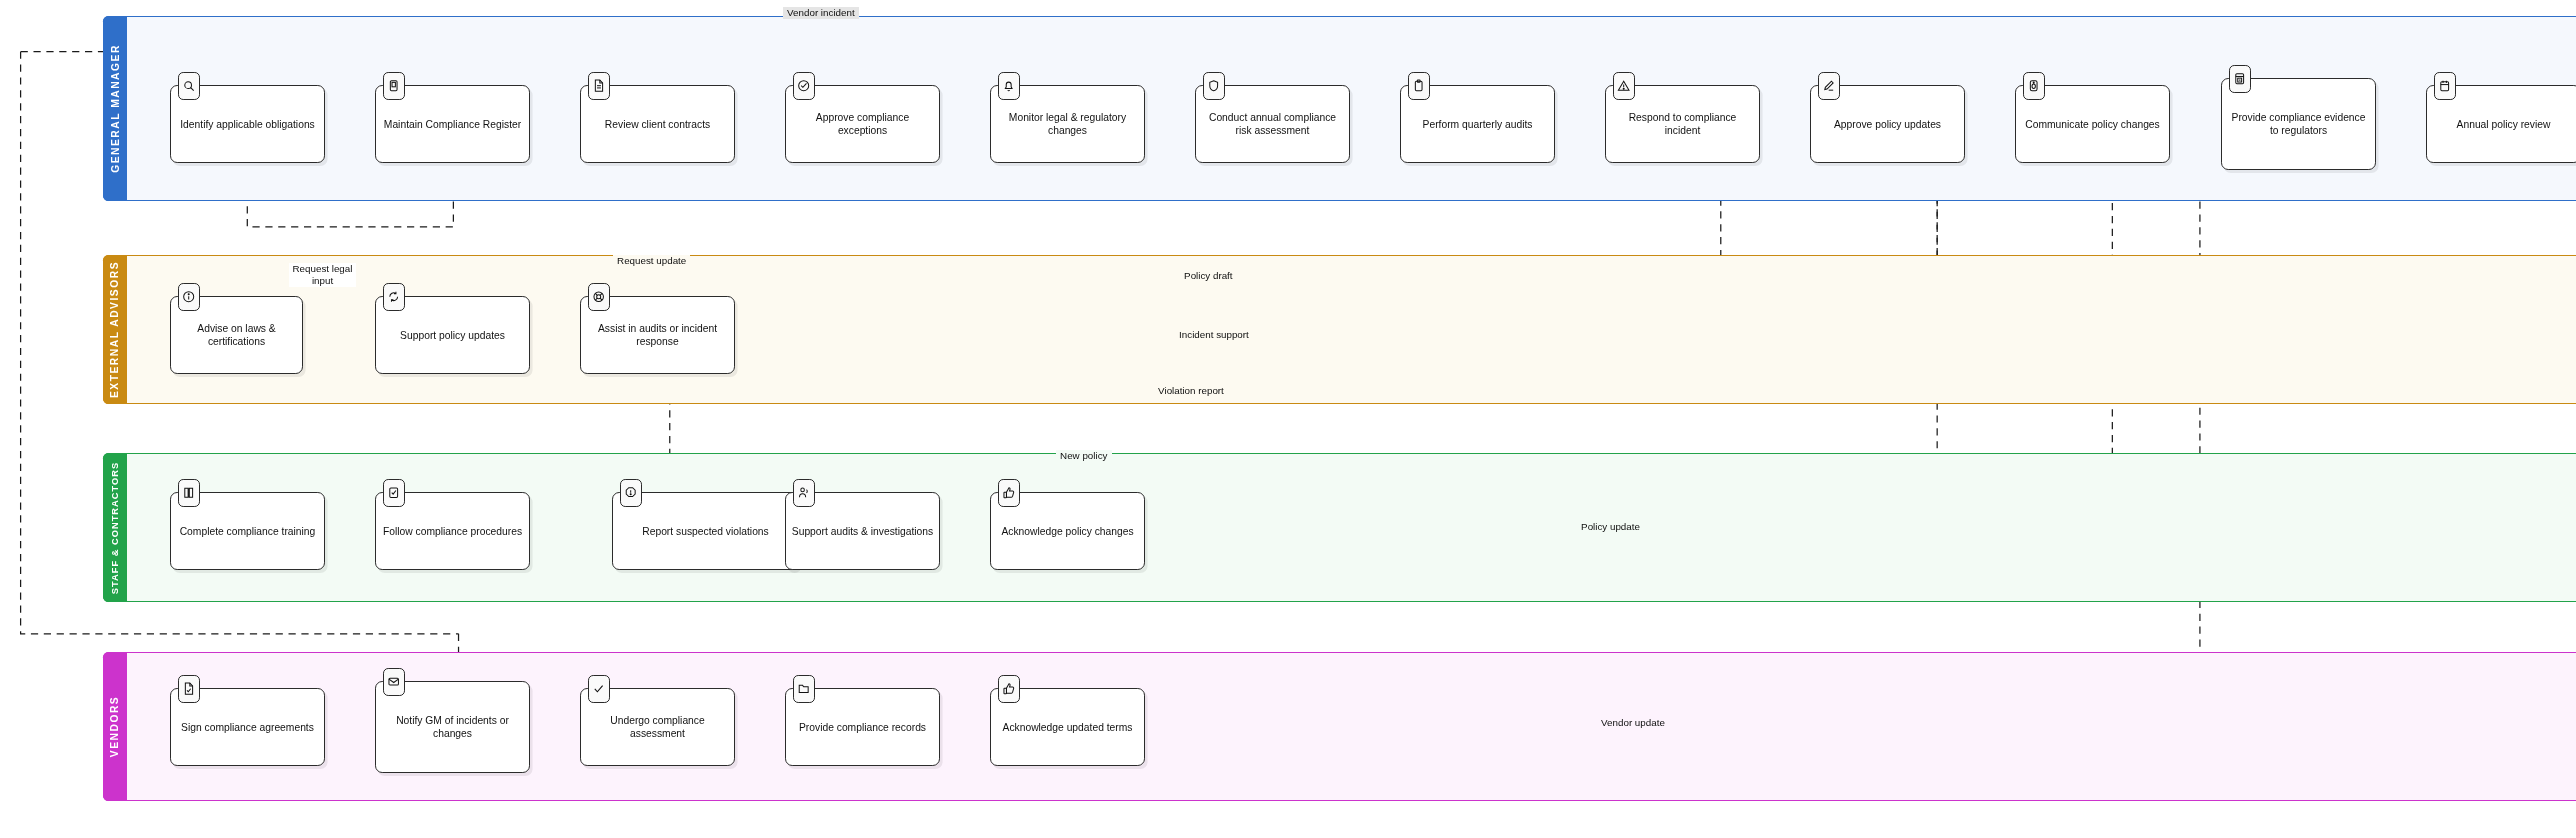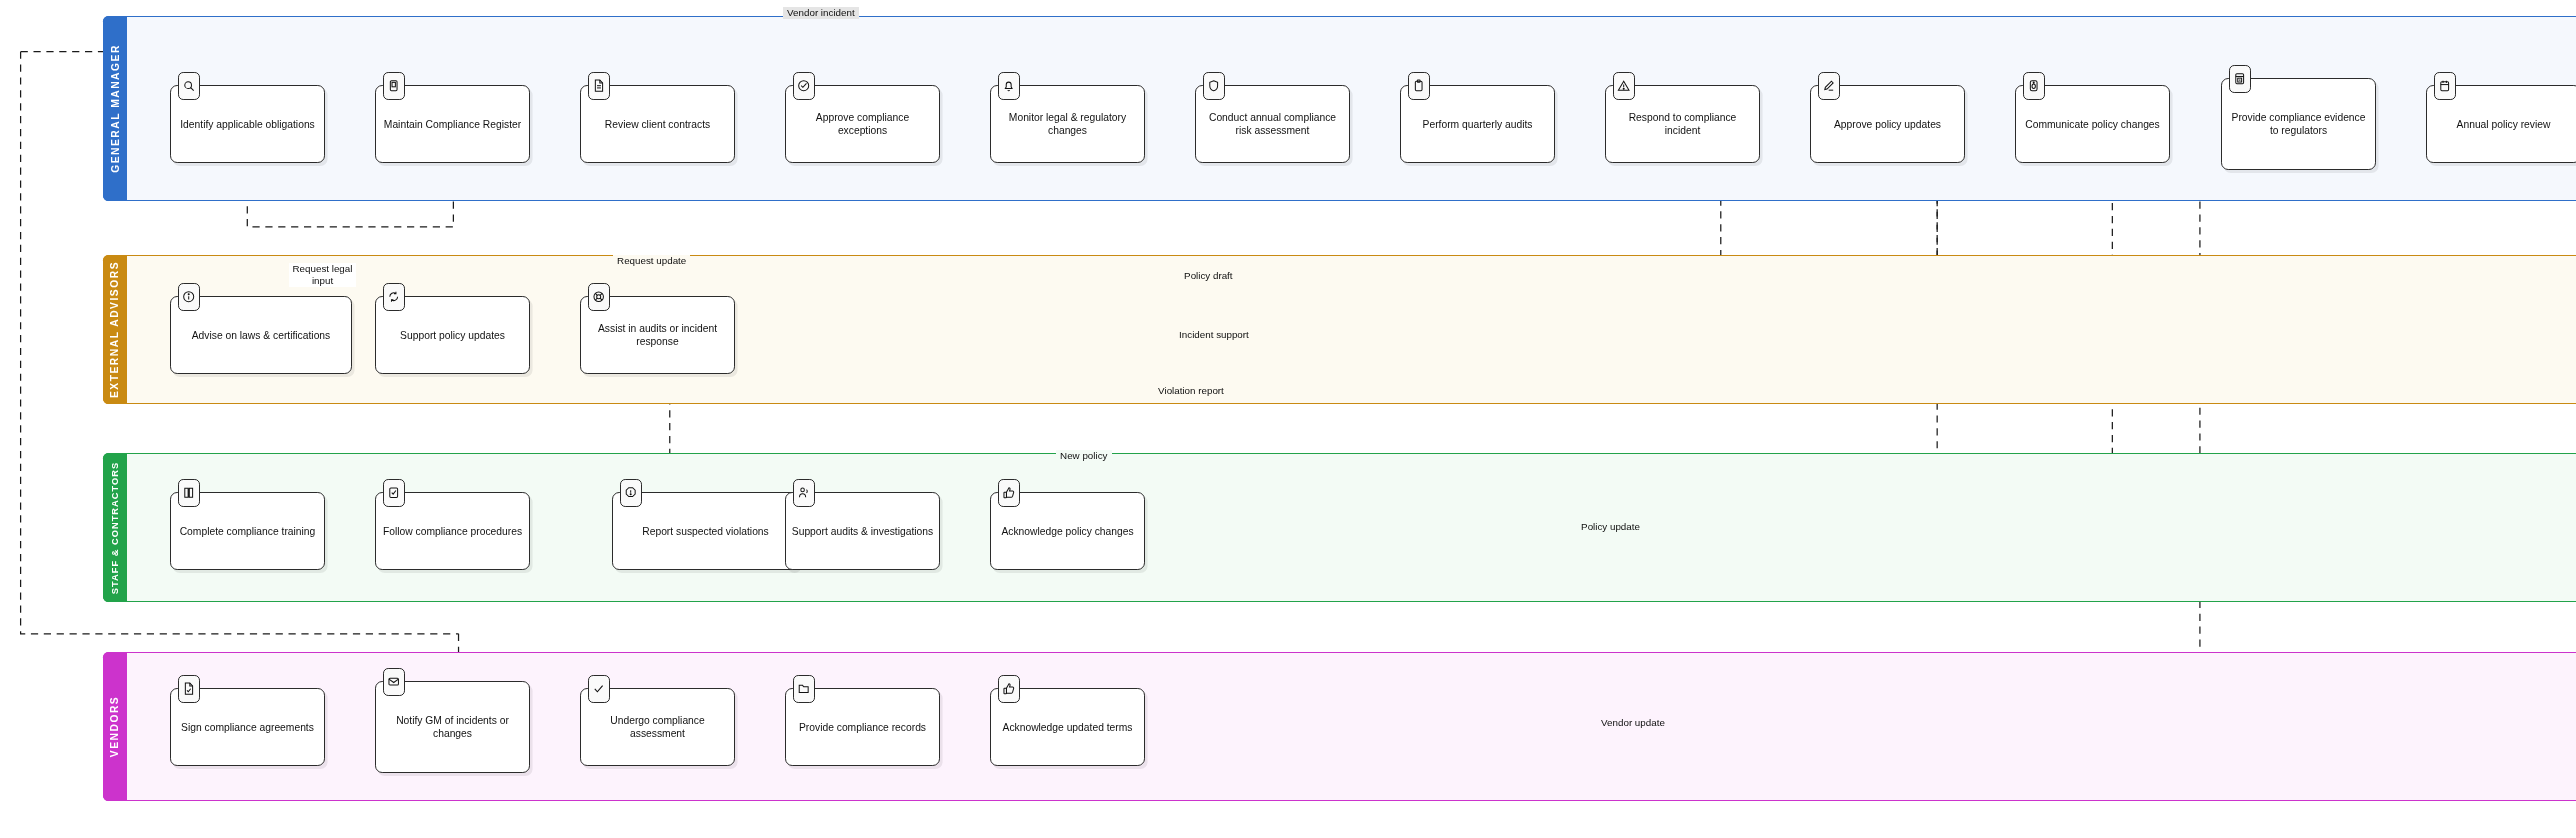--- a/index.html
+++ b/index.html
@@ -239,21 +239,21 @@
         <svg viewBox="0 0 24 24" fill="none" stroke="#111" stroke-width="1.8">
           <rect x="5" y="5" width="14" height="16" rx="2"></rect>
           <line x1="5" y1="10" x2="19" y2="10"></line>
           <line x1="9" y1="3" x2="9" y2="7"></line>
           <line x1="15" y1="3" x2="15" y2="7"></line>
         </svg>
       </div>
     <div class="lbl">Annual policy review</div>
   </div>
 
-  <div class="task" style="left:170px;top:296px;width:182px;height:78px;text-align:right;">
+  <div class="task" style="left:170px;top:296px;width:133px;height:78px;">
     <div class="badge">
         <svg viewBox="0 0 24 24" fill="none" stroke="#111" stroke-width="1.8">
           <circle cx="12" cy="12" r="9"></circle>
           <line x1="12" y1="11" x2="12" y2="17"></line>
           <circle cx="12" cy="7.6" r=".9" fill="#111"></circle>
         </svg>
       </div>
     <div class="lbl">Advise on laws &amp; certifications</div>
   </div>
   <div class="task" style="left:375px;top:296px;width:155px;height:78px;">

